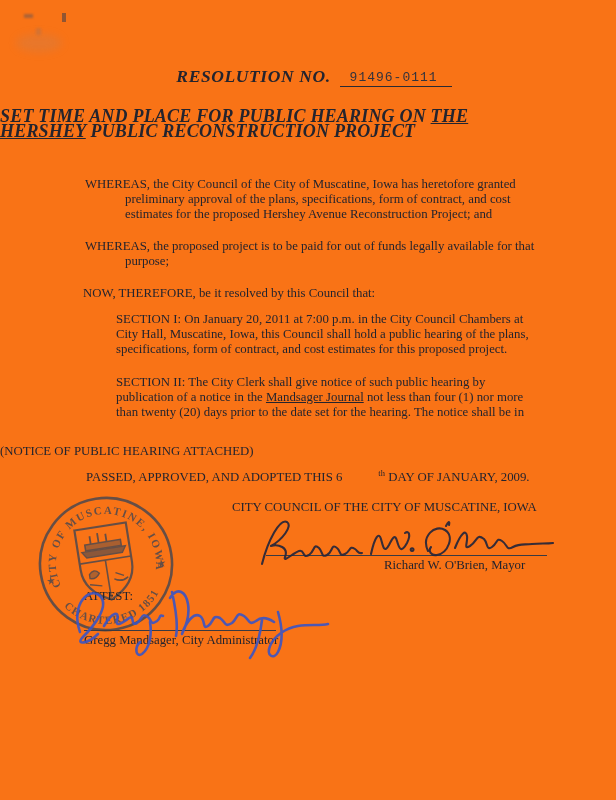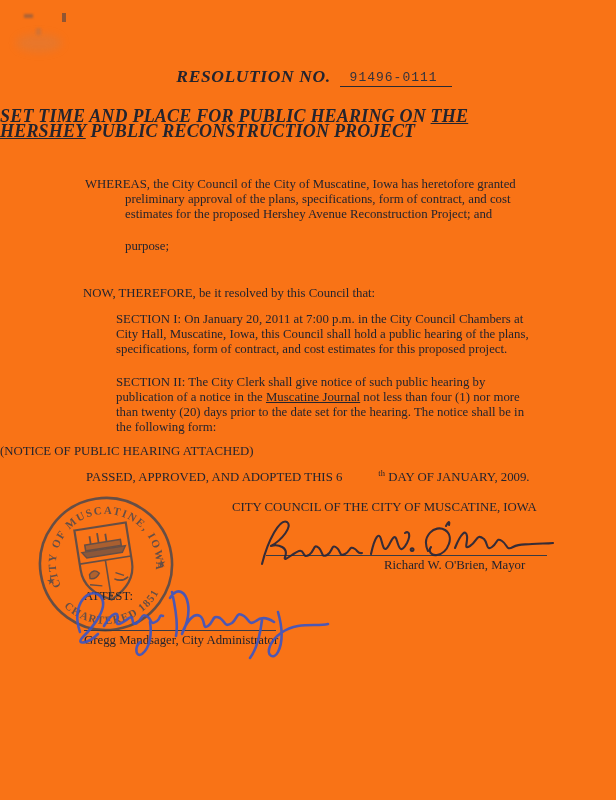--- a/index.html
+++ b/index.html
@@ -80,36 +80,36 @@
     <div><span class="u">HERSHEY</span><span> PUBLIC RECONSTRUCTION PROJECT</span></div>
   </div>
 
   <div class="abs bt para-w layer-text" style="top:177px;">
     <div>WHEREAS, the City Council of the City of Muscatine, Iowa has heretofore granted</div>
     <div class="cont">preliminary approval of the plans, specifications, form of contract, and cost</div>
     <div class="cont">estimates for the proposed Hershey Avenue Reconstruction Project; and</div>
   </div>
 
   <div class="abs bt para-w layer-text" style="top:239px;">
+    <div>WHEREAS, the proposed project is to be paid for out of funds legally available for that</div>
     <div class="cont">purpose;</div>
   </div>
 
   <div class="abs bt layer-text" style="left:83px; top:286px;">NOW, THEREFORE, be it resolved by this Council that:</div>
 
   <div class="abs bt para-s layer-text" style="top:312px;">
     <div>SECTION I:  On January 20, 2011 at 7:00 p.m. in the City Council Chambers at</div>
     <div>City Hall, Muscatine, Iowa, this Council shall hold a public hearing of the plans,</div>
     <div>specifications, form of contract, and cost estimates for this proposed project.</div>
   </div>
 
   <div class="abs bt para-s layer-text" style="top:375px;">
     <div>SECTION II:  The City Clerk shall give notice of such public hearing by</div>
-    <div><span>publication of a notice in the </span><span class="u">Muscatine Journal</span><span> not less than four (1) nor more</span></div>
+    <div><span>publication of a notice in the </span><span class="u">Mandsager Journal</span><span> not less than four (1) nor more</span></div>
     <div>than twenty (20) days prior to the date set for the hearing.  The notice shall be in</div>
-    <div>the following form:</div>
   </div>
 
   <div class="abs bt center-line layer-text" style="top:444px;">(NOTICE OF PUBLIC HEARING ATTACHED)</div>
 
   <div class="abs bt layer-text" style="left:86px; top:470px;">
     <span>PASSED, APPROVED, AND ADOPTED THIS 6</span><sup class="th">th</sup><span> DAY OF JANUARY, 2009.</span>
   </div>
 
   <div class="abs bt layer-text" style="left:232px; top:500px;">CITY COUNCIL OF THE CITY OF MUSCATINE, IOWA</div>
 

